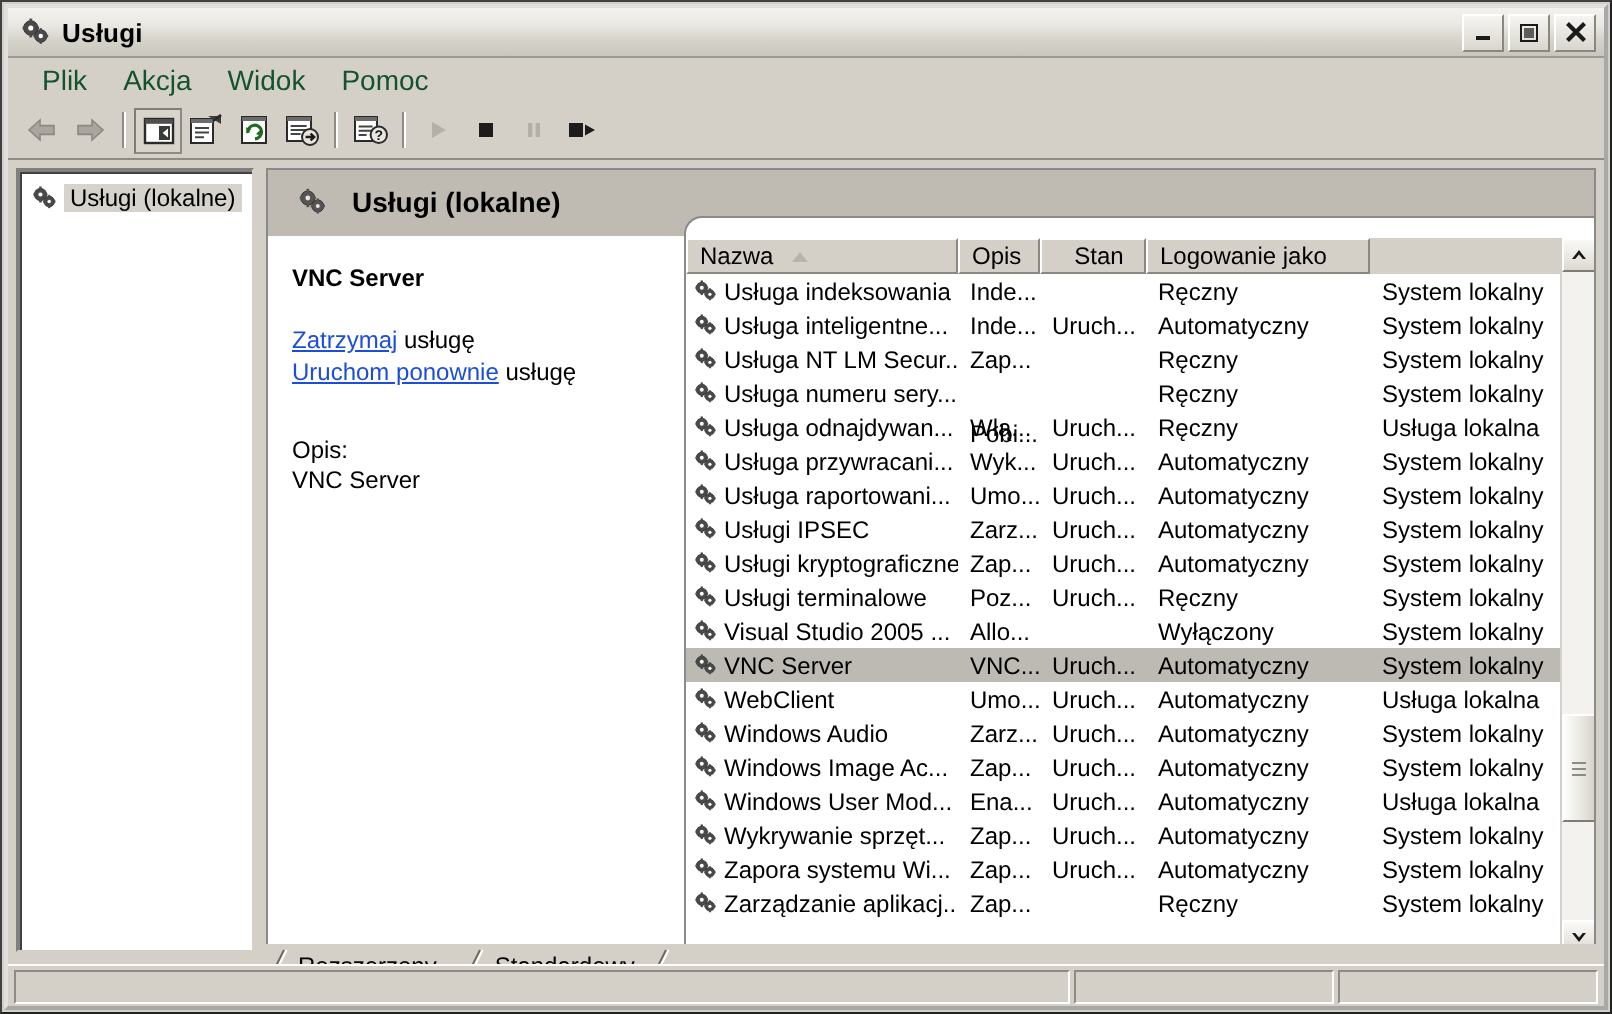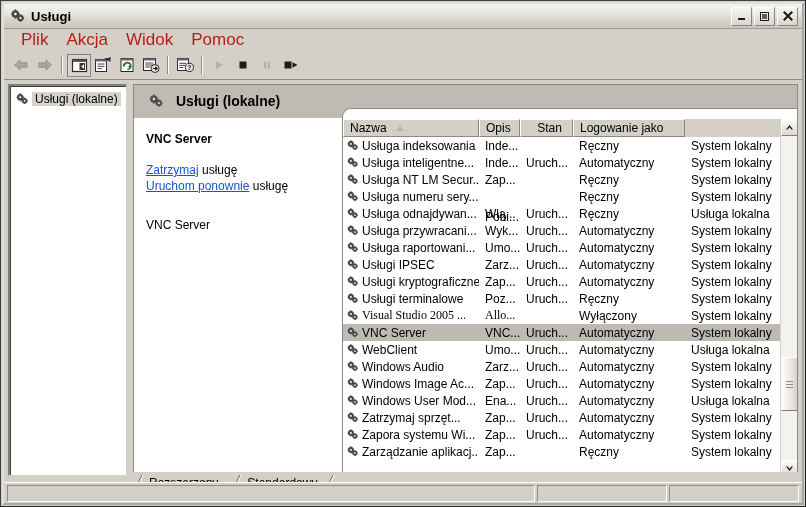--- a/index.html
+++ b/index.html
@@ -67,21 +67,21 @@
 
   
   #menubar {
     position: absolute; left: 0px; top: 25px;
     width: 798px; height: 22px;
     background: #d4d0c8;
     display: flex; align-items: center;
     padding-left: 8px;
   }
   .menu-item {
-    font-size: 17px; color: #b91c1c;
+    font-size: 14px; color: #14532d;
     padding: 2px 9px;
     cursor: default;
     white-space: nowrap;
   }
 
   
   #toolbar {
     position: absolute; left: 0px; top: 47px;
     width: 798px; height: 29px;
     background: #d4d0c8;
@@ -553,20 +553,21 @@
           </svg>
         </div>
         <div id="pane-header-title">Usługi (lokalne)</div>
       </div>
 
       <div id="details">
         <div id="svc-title">VNC Server</div>
         <div class="svc-link-row"><span class="svc-link">Zatrzymaj</span><span> usługę</span></div>
         <div class="svc-link-row"><span class="svc-link">Uruchom ponownie</span><span> usługę</span></div>
         <div id="desc-block">
+          <div>Opis:</div>
           <div>VNC Server</div>
         </div>
       </div>
 
       <div id="listview">
         <div id="lv-header">
               <div class="hcell" style="width: 136px;">
                 <span>Nazwa</span>
                 <span class="sort-arrow"></span>
               </div>
@@ -865,21 +866,21 @@
                     </svg>
                   </span>
                   <span>Usługi terminalowe</span>
                 </div>
                 <div class="cell" style="width: 41px;">Poz...</div>
                 <div class="cell" style="width: 53px;">Uruch...</div>
                 <div class="cell" style="width: 112px;">Ręczny</div>
                 <div class="cell" style="width: 112px;">System lokalny</div>
               </div>
               <div class="lv-row">
-                <div class="cell c-name" style="width: 136px; font-family: Liberation Serif, serif;">
+                <div class="cell c-name" style="width: 136px;">
                   <span class="gear">
                     <svg width="14" height="13" viewBox="0 0 16 16">
                       <g fill="#4a4a4a" stroke="#2f2f2f" stroke-width="0.5">
                         <circle cx="5.4" cy="6" r="3.4"></circle>
                         <circle cx="10.4" cy="10" r="2.9"></circle>
                       </g>
                       <circle cx="5.4" cy="6" r="1.2" fill="#fff"></circle>
                       <circle cx="10.4" cy="10" r="1" fill="#fff"></circle>
                       <g fill="#4a4a4a">
                         <rect x="4.7" y="1.5" width="1.4" height="1.8"></rect>
@@ -888,21 +889,21 @@
                         <rect x="7.5" y="5.3" width="1.8" height="1.4"></rect>
                         <rect x="9.8" y="6.3" width="1.2" height="1.6"></rect>
                         <rect x="9.8" y="12.1" width="1.2" height="1.6"></rect>
                         <rect x="6.9" y="9.4" width="1.6" height="1.2"></rect>
                         <rect x="12.3" y="9.4" width="1.6" height="1.2"></rect>
                       </g>
                     </svg>
                   </span>
                   <span>Visual Studio 2005 ...</span>
                 </div>
-                <div class="cell" style="width: 41px; font-family: Liberation Serif, serif;">Allo...</div>
+                <div class="cell" style="width: 41px;">Allo...</div>
                 <div class="cell" style="width: 53px;"></div>
                 <div class="cell" style="width: 112px;">Wyłączony</div>
                 <div class="cell" style="width: 112px;">System lokalny</div>
               </div>
               <div class="lv-row selected">
                 <div class="cell c-name" style="width: 136px;">
                   <span class="gear">
                     <svg width="14" height="13" viewBox="0 0 16 16">
                       <g fill="#4a4a4a" stroke="#2f2f2f" stroke-width="0.5">
                         <circle cx="5.4" cy="6" r="3.4"></circle>
@@ -1060,21 +1061,21 @@
                         <rect x="4.7" y="8.7" width="1.4" height="1.8"></rect>
                         <rect x="1.5" y="5.3" width="1.8" height="1.4"></rect>
                         <rect x="7.5" y="5.3" width="1.8" height="1.4"></rect>
                         <rect x="9.8" y="6.3" width="1.2" height="1.6"></rect>
                         <rect x="9.8" y="12.1" width="1.2" height="1.6"></rect>
                         <rect x="6.9" y="9.4" width="1.6" height="1.2"></rect>
                         <rect x="12.3" y="9.4" width="1.6" height="1.2"></rect>
                       </g>
                     </svg>
                   </span>
-                  <span>Zatrzymaj sprzęt...</span>
+                  <span>Wykrywanie sprzęt...</span>
                 </div>
                 <div class="cell" style="width: 41px;">Zap...</div>
                 <div class="cell" style="width: 53px;">Uruch...</div>
                 <div class="cell" style="width: 112px;">Automatyczny</div>
                 <div class="cell" style="width: 112px;">System lokalny</div>
               </div>
               <div class="lv-row">
                 <div class="cell c-name" style="width: 136px;">
                   <span class="gear">
                     <svg width="14" height="13" viewBox="0 0 16 16">

